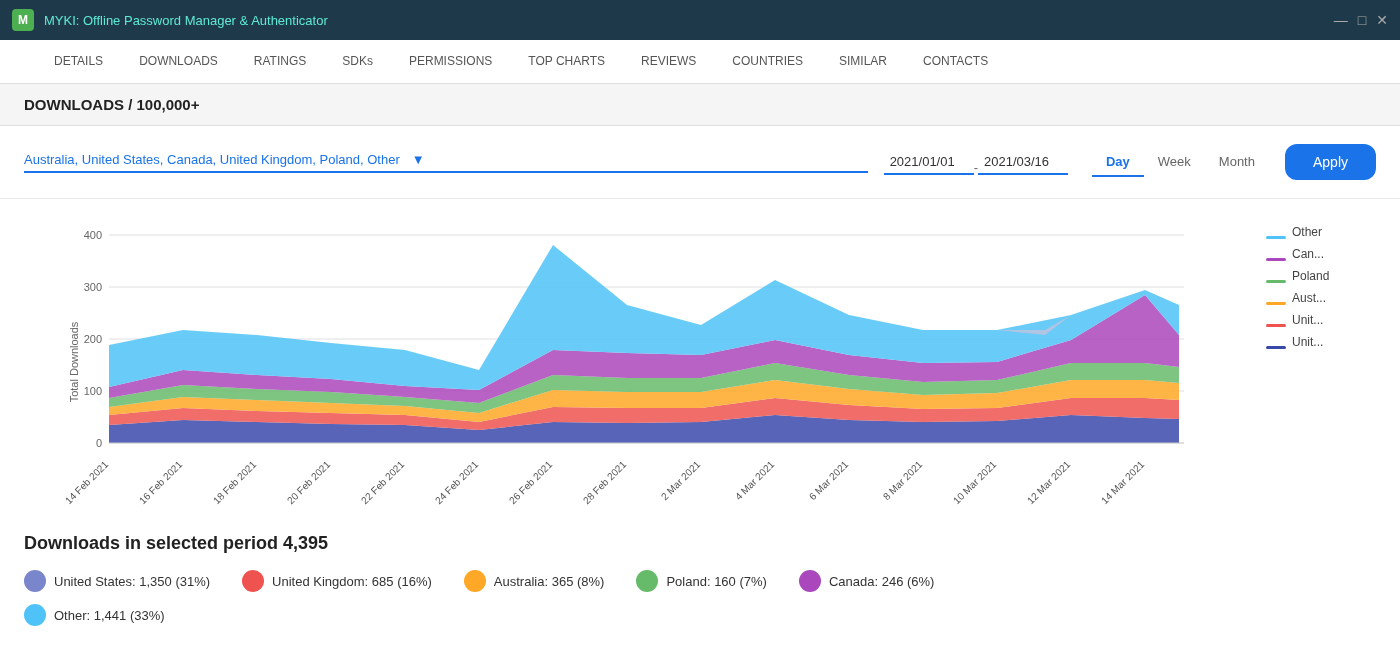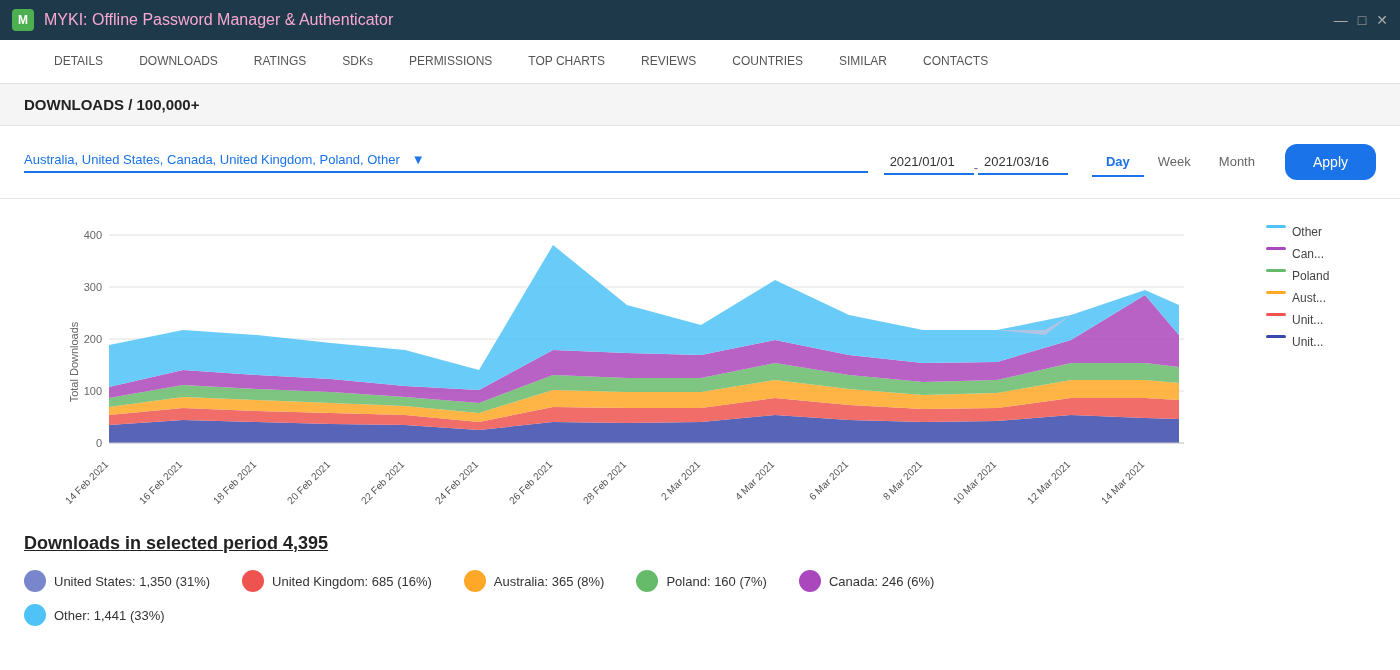--- a/index.html
+++ b/index.html
@@ -15,21 +15,21 @@
       color: #fff;
     }
     .titlebar-logo {
       width: 22px; height: 22px;
       background: #4caf50;
       border-radius: 4px;
       display: flex; align-items: center; justify-content: center;
       margin-right: 10px;
       font-size: 12px; color: #fff; font-weight: bold;
     }
-    .titlebar-title { font-size: 16px; color: #f9a8d4; flex: 1; }
+    .titlebar-title { font-size: 13px; color: #5eead4; flex: 1; }
     .titlebar-controls { display: flex; gap: 10px; }
     .titlebar-btn { color: #aaa; font-size: 14px; cursor: pointer; }
 
     
     .navbar {
       background: #fff;
       border-bottom: 1px solid #e0e0e0;
       display: flex;
       align-items: center;
       height: 44px;
@@ -146,37 +146,36 @@
     }
 
     .legend {
       display: flex;
       flex-direction: column;
       gap: 8px;
       padding-top: 10px;
       min-width: 110px;
     }
     .legend-item {
-      display: flex; align-items: flex-start; gap: 6px;
+      display: flex; align-items: flex-end; gap: 6px;
       font-size: 12px; color: #444;
     }
     .legend-color {
       width: 20px; height: 3px; border-radius: 2px;
     }
 
     
     .summary {
       padding: 24px 24px 12px 24px;
     }
     .summary-title {
       font-size: 18px;
       font-weight: bold;
       color: #222;
       margin-bottom: 16px;
-      text-decoration: underline;
     }
     .summary-items {
       display: flex;
       flex-wrap: wrap;
       gap: 24px 0;
       align-items: center;
     }
     .summary-item {
       display: flex; align-items: center; gap: 8px;
       font-size: 13px; color: #333;

